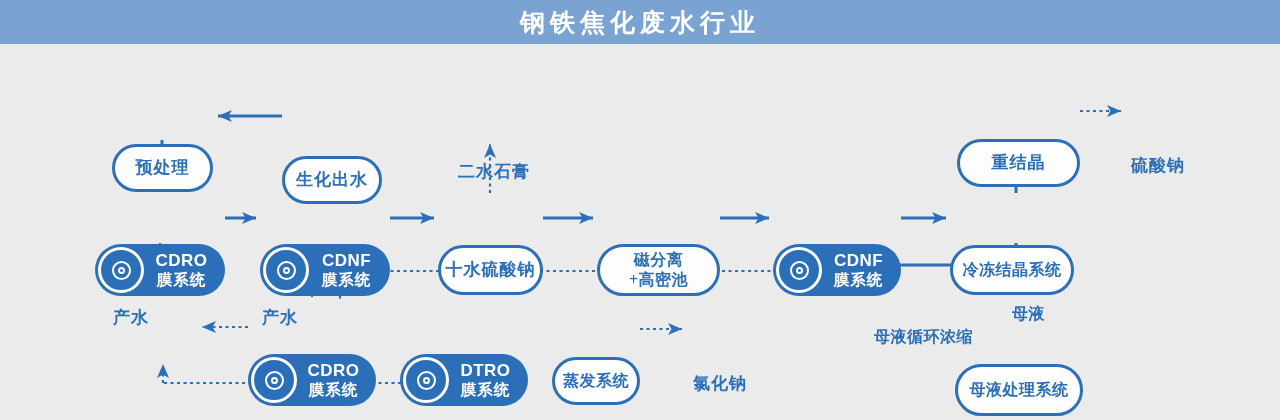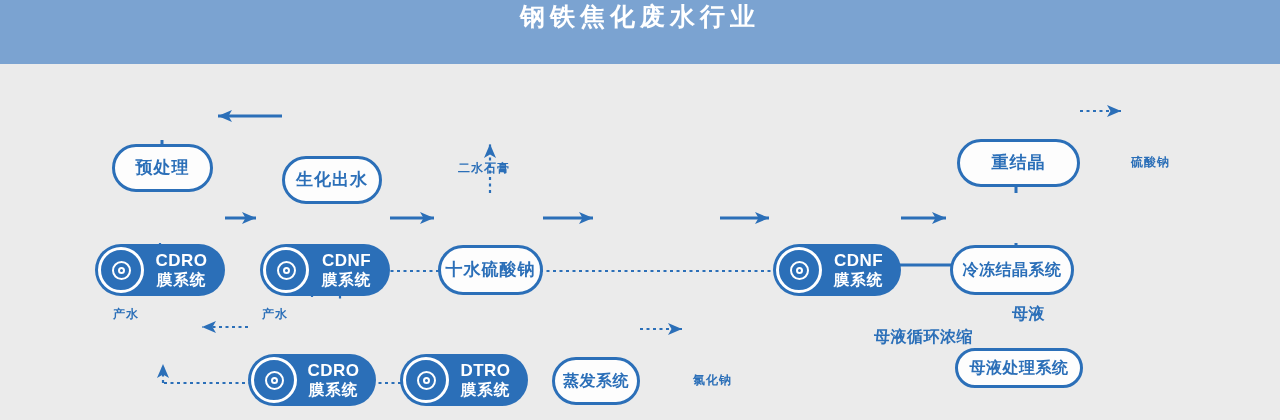--- a/index.html
+++ b/index.html
@@ -10,23 +10,23 @@
   }
   *{box-sizing:border-box;margin:0;padding:0;}
   html,body{width:1280px;height:420px;overflow:hidden;}
   body{
     font-family:"Liberation Sans","DejaVu Sans",sans-serif;
     background:var(--canvas-bg);
     position:relative;
   }
   
   .banner{
-    position:absolute;left:0;top:0;width:1280px;height:64px;
+    position:absolute;left:0;top:0;width:1280px;height:44px;
     background:var(--banner-bg);
-    display:flex;justify-content:center;
+    display:flex;align-items:center;justify-content:center;
   }
   .banner h1{
     color:#fff;font-size:25px;font-weight:bold;letter-spacing:5px;
   }
   
   .diagram{position:absolute;left:0;top:52px;width:1280px;height:368px;}
   svg.connectors{position:absolute;left:0;top:0;z-index:1;}
   
   .node{position:absolute;z-index:2;display:flex;align-items:center;justify-content:center;}
   .pill-white{
@@ -58,21 +58,21 @@
   .pill-text .en{display:block;font-size:17px;letter-spacing:0.5px;}
   .pill-text .cn{display:block;font-size:15.5px;letter-spacing:1px;}
   .circle-blue{
     background:var(--accent);border-radius:50%;
     color:#fff;font-weight:bold;font-size:16.5px;letter-spacing:1px;
   }
   .two-line{line-height:1.25;}
   
   .flabel{
     position:absolute;z-index:3;color:var(--accent);
-    font-weight:bold;font-size:12px;letter-spacing:1px;white-space:nowrap;
+    font-weight:bold;font-size:17px;letter-spacing:1px;white-space:nowrap;
   }
   .flabel.sz16{font-size:16px;letter-spacing:0.5px;}
 </style>
 </head>
 <body>
 
 <div class="banner">
   <h1>钢铁焦化废水行业</h1>
 </div>
 
@@ -157,20 +157,24 @@
         </span>
       </span>
     <span class="pill-text">
         <span class="en">CDNF</span>
         <span class="cn">膜系统</span>
       </span>
   </div>
   <div class="node pill-white" style="left:438px;top:193px;width:105px;height:50px;">
     <span>十水硫酸钠</span>
   </div>
+  <div class="node pill-white small-text two-line" style="left:597px;top:192px;width:123px;height:52px;">
+    <span><span>磁分离</span><br>
+    <span>+高密池</span></span>
+  </div>
   <div class="node pill-blue" style="left:773px;top:192px;width:128px;height:52px;">
     <span class="m-icon">
         <span class="m-ring">
           <span class="m-dot"></span>
         </span>
       </span>
     <span class="pill-text">
         <span class="en">CDNF</span>
         <span class="cn">膜系统</span>
       </span>
@@ -178,21 +182,21 @@
   <div class="node pill-white small-text" style="left:950px;top:193px;width:124px;height:50px;">
     <span>冷冻结晶系统</span>
   </div>
 
   <div class="node pill-white" style="left:957px;top:87px;width:123px;height:48px;">
     <span>重结晶</span>
   </div>
   <div class="flabel" style="left:1131px;top:102px;">硫酸钠</div>
   <div class="flabel sz16" style="left:1012px;top:252px;">母液</div>
   <div class="flabel sz16" style="left:874px;top:275px;">母液循环浓缩</div>
-  <div class="node pill-white small-text" style="left:955px;top:296px;width:128px;height:40px;">
+  <div class="node pill-white small-text" style="left:955px;top:312px;width:128px;height:52px;">
     <span>母液处理系统</span>
   </div>
 
   <div class="flabel" style="left:113px;top:254px;">产水</div>
   <div class="flabel" style="left:262px;top:254px;">产水</div>
 
   <div class="node pill-blue" style="left:248px;top:302px;width:128px;height:52px;">
     <span class="m-icon">
         <span class="m-ring">
           <span class="m-dot"></span>

